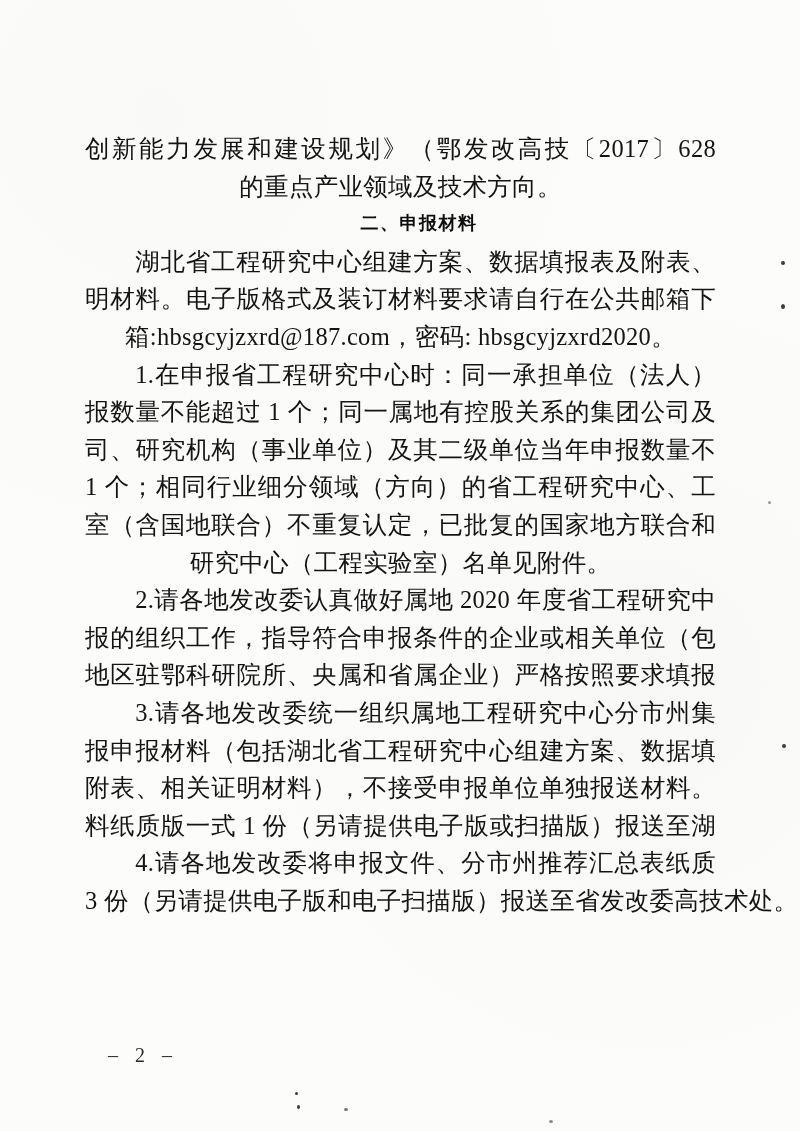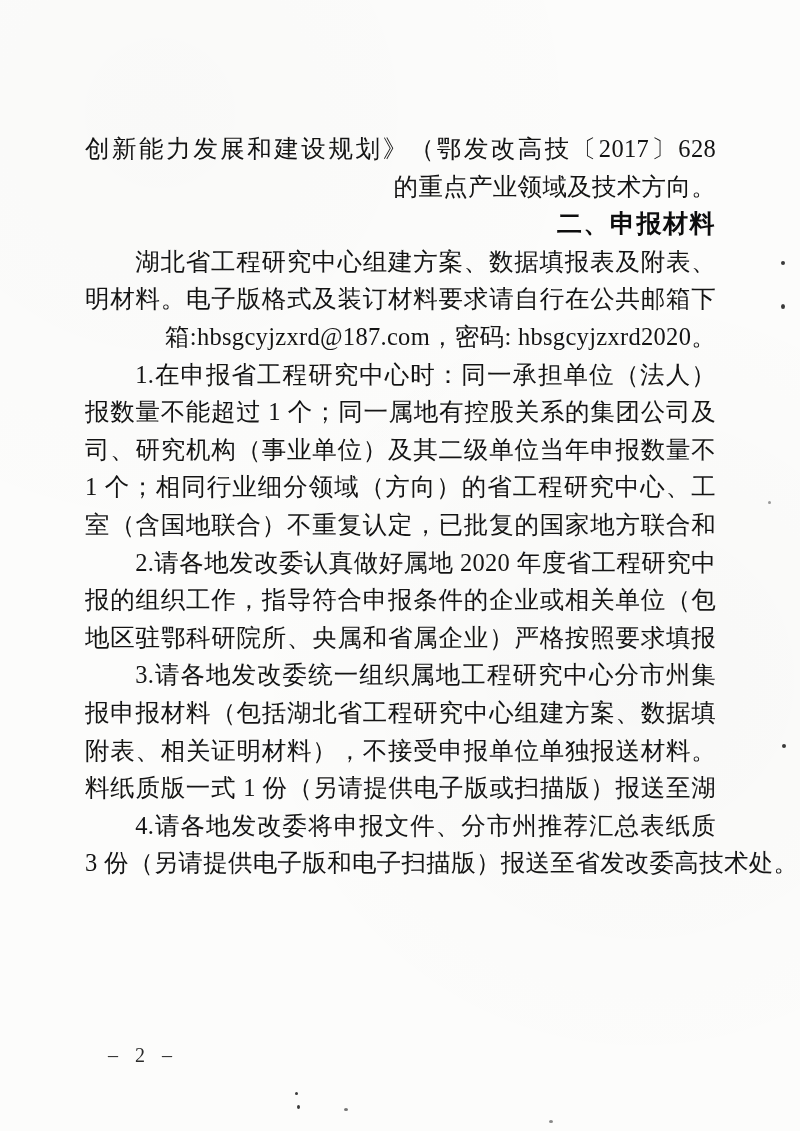--- a/index.html
+++ b/index.html
@@ -27,33 +27,33 @@
     top: 130px;
   }
   .line {
     display: block;
     height: 37.6px;
     line-height: 37.6px;
     font-size: 24.5px;
     color: #141414;
     letter-spacing: 0.3px;
     white-space: nowrap;
-    text-align: right;
+    text-align: center;
   }
   .line.fill {
     white-space: normal;
     text-align: justify;
     text-align-last: justify;
     overflow: hidden;
   }
   .line.indent { text-indent: 2.05em; }
   .line.heading {
     font-family: Liberation Sans, sans-serif;
     font-weight: 700;
-    font-size: 25px;
+    font-size: 18px;
     color: #0d0d0d;
     letter-spacing: 1.5px;
   }
   .footer {
     position: absolute;
     left: 108px;
     top: 1044px;
     font-size: 20px;
     color: #2a2a2a;
     letter-spacing: 6px;
@@ -75,20 +75,21 @@
       <div class="line">的重点产业领域及技术方向。</div>
       <div class="line heading indent">二、申报材料</div>
       <div class="line indent fill">湖北省工程研究中心组建方案、数据填报表及附表、相关证</div>
       <div class="line fill">明材料。电子版格式及装订材料要求请自行在公共邮箱下载，邮</div>
       <div class="line">箱:hbsgcyjzxrd@187.com，密码: hbsgcyjzxrd2020。</div>
       <div class="line indent fill">1.在申报省工程研究中心时：同一承担单位（法人）当年申</div>
       <div class="line fill">报数量不能超过 1 个；同一属地有控股关系的集团公司及子公</div>
       <div class="line fill">司、研究机构（事业单位）及其二级单位当年申报数量不能超过</div>
       <div class="line fill">1 个；相同行业细分领域（方向）的省工程研究中心、工程实验</div>
       <div class="line fill">室（含国地联合）不重复认定，已批复的国家地方联合和省工程</div>
+      <div class="line">研究中心（工程实验室）名单见附件。</div>
       <div class="line indent fill">2.请各地发改委认真做好属地 2020 年度省工程研究中心申</div>
       <div class="line fill">报的组织工作，指导符合申报条件的企业或相关单位（包括所在</div>
       <div class="line fill">地区驻鄂科研院所、央属和省属企业）严格按照要求填报所有申</div>
       <div class="line indent fill">3.请各地发改委统一组织属地工程研究中心分市州集中上</div>
       <div class="line fill">报申报材料（包括湖北省工程研究中心组建方案、数据填报表及</div>
       <div class="line fill">附表、相关证明材料），不接受申报单位单独报送材料。申报材</div>
       <div class="line fill">料纸质版一式 1 份（另请提供电子版或扫描版）报送至湖北省科</div>
       <div class="line indent fill">4.请各地发改委将申报文件、分市州推荐汇总表纸质版一式</div>
       <div class="line">3 份（另请提供电子版和电子扫描版）报送至省发改委高技术处。</div>
     </div>

